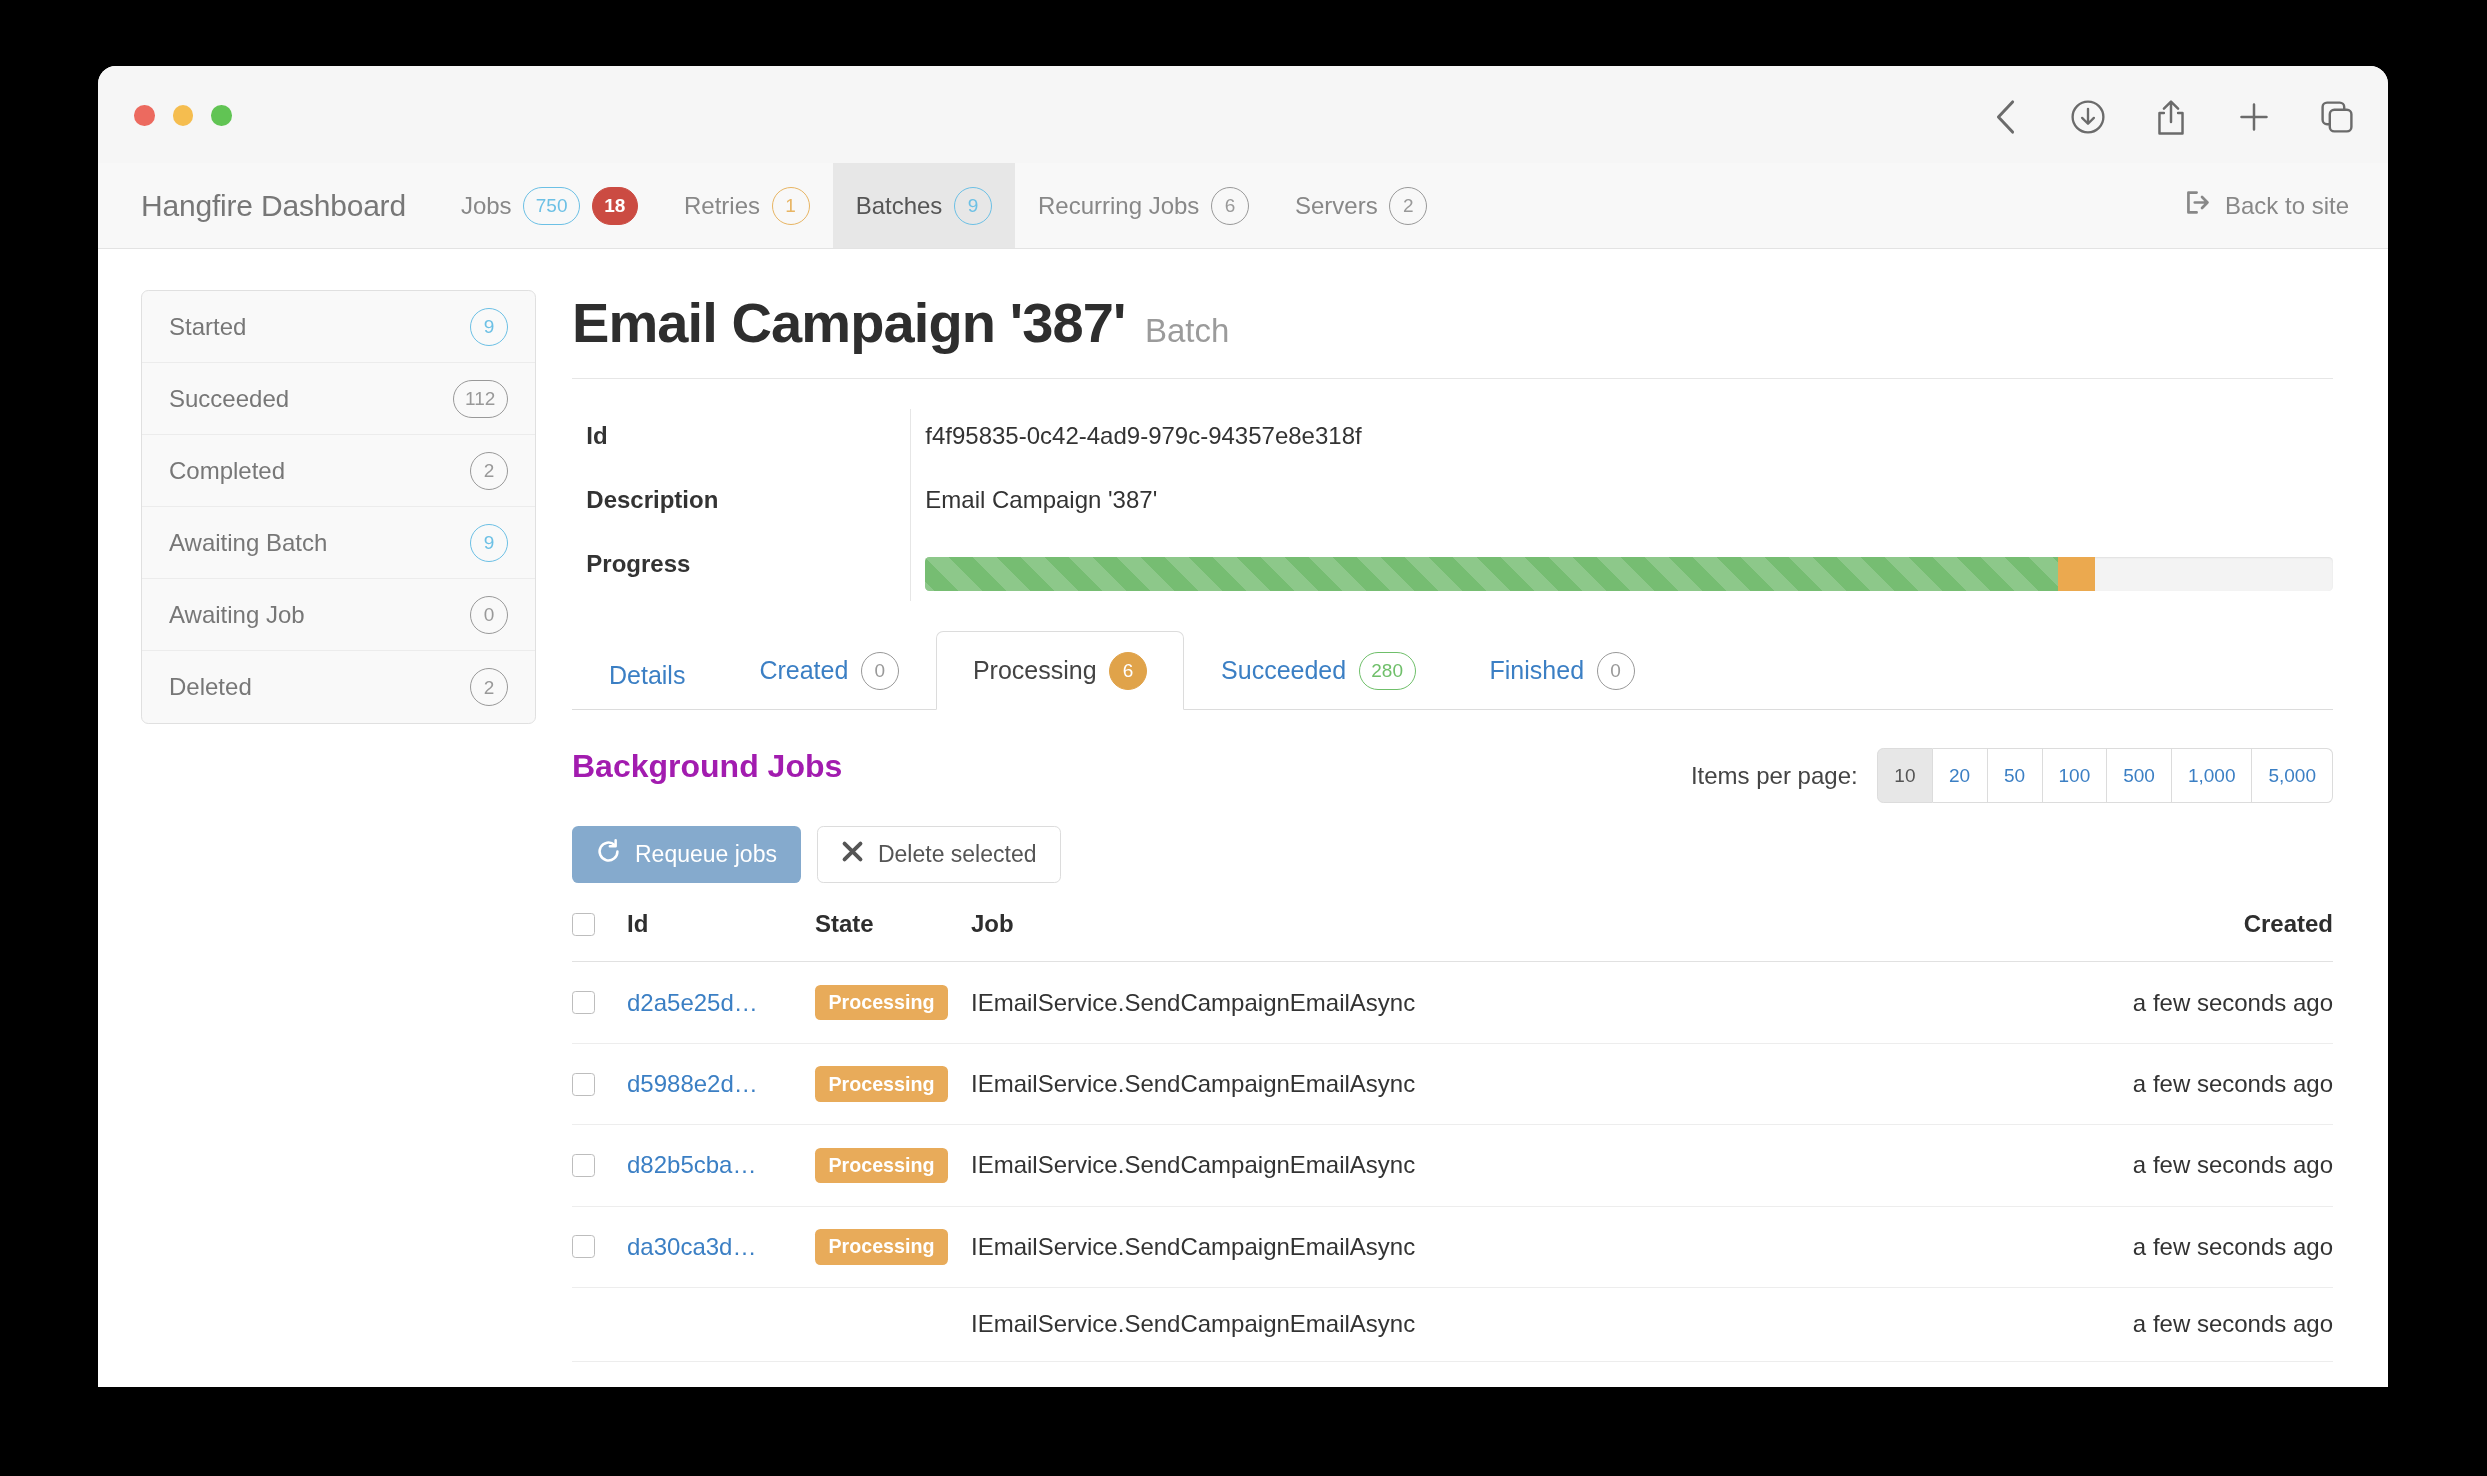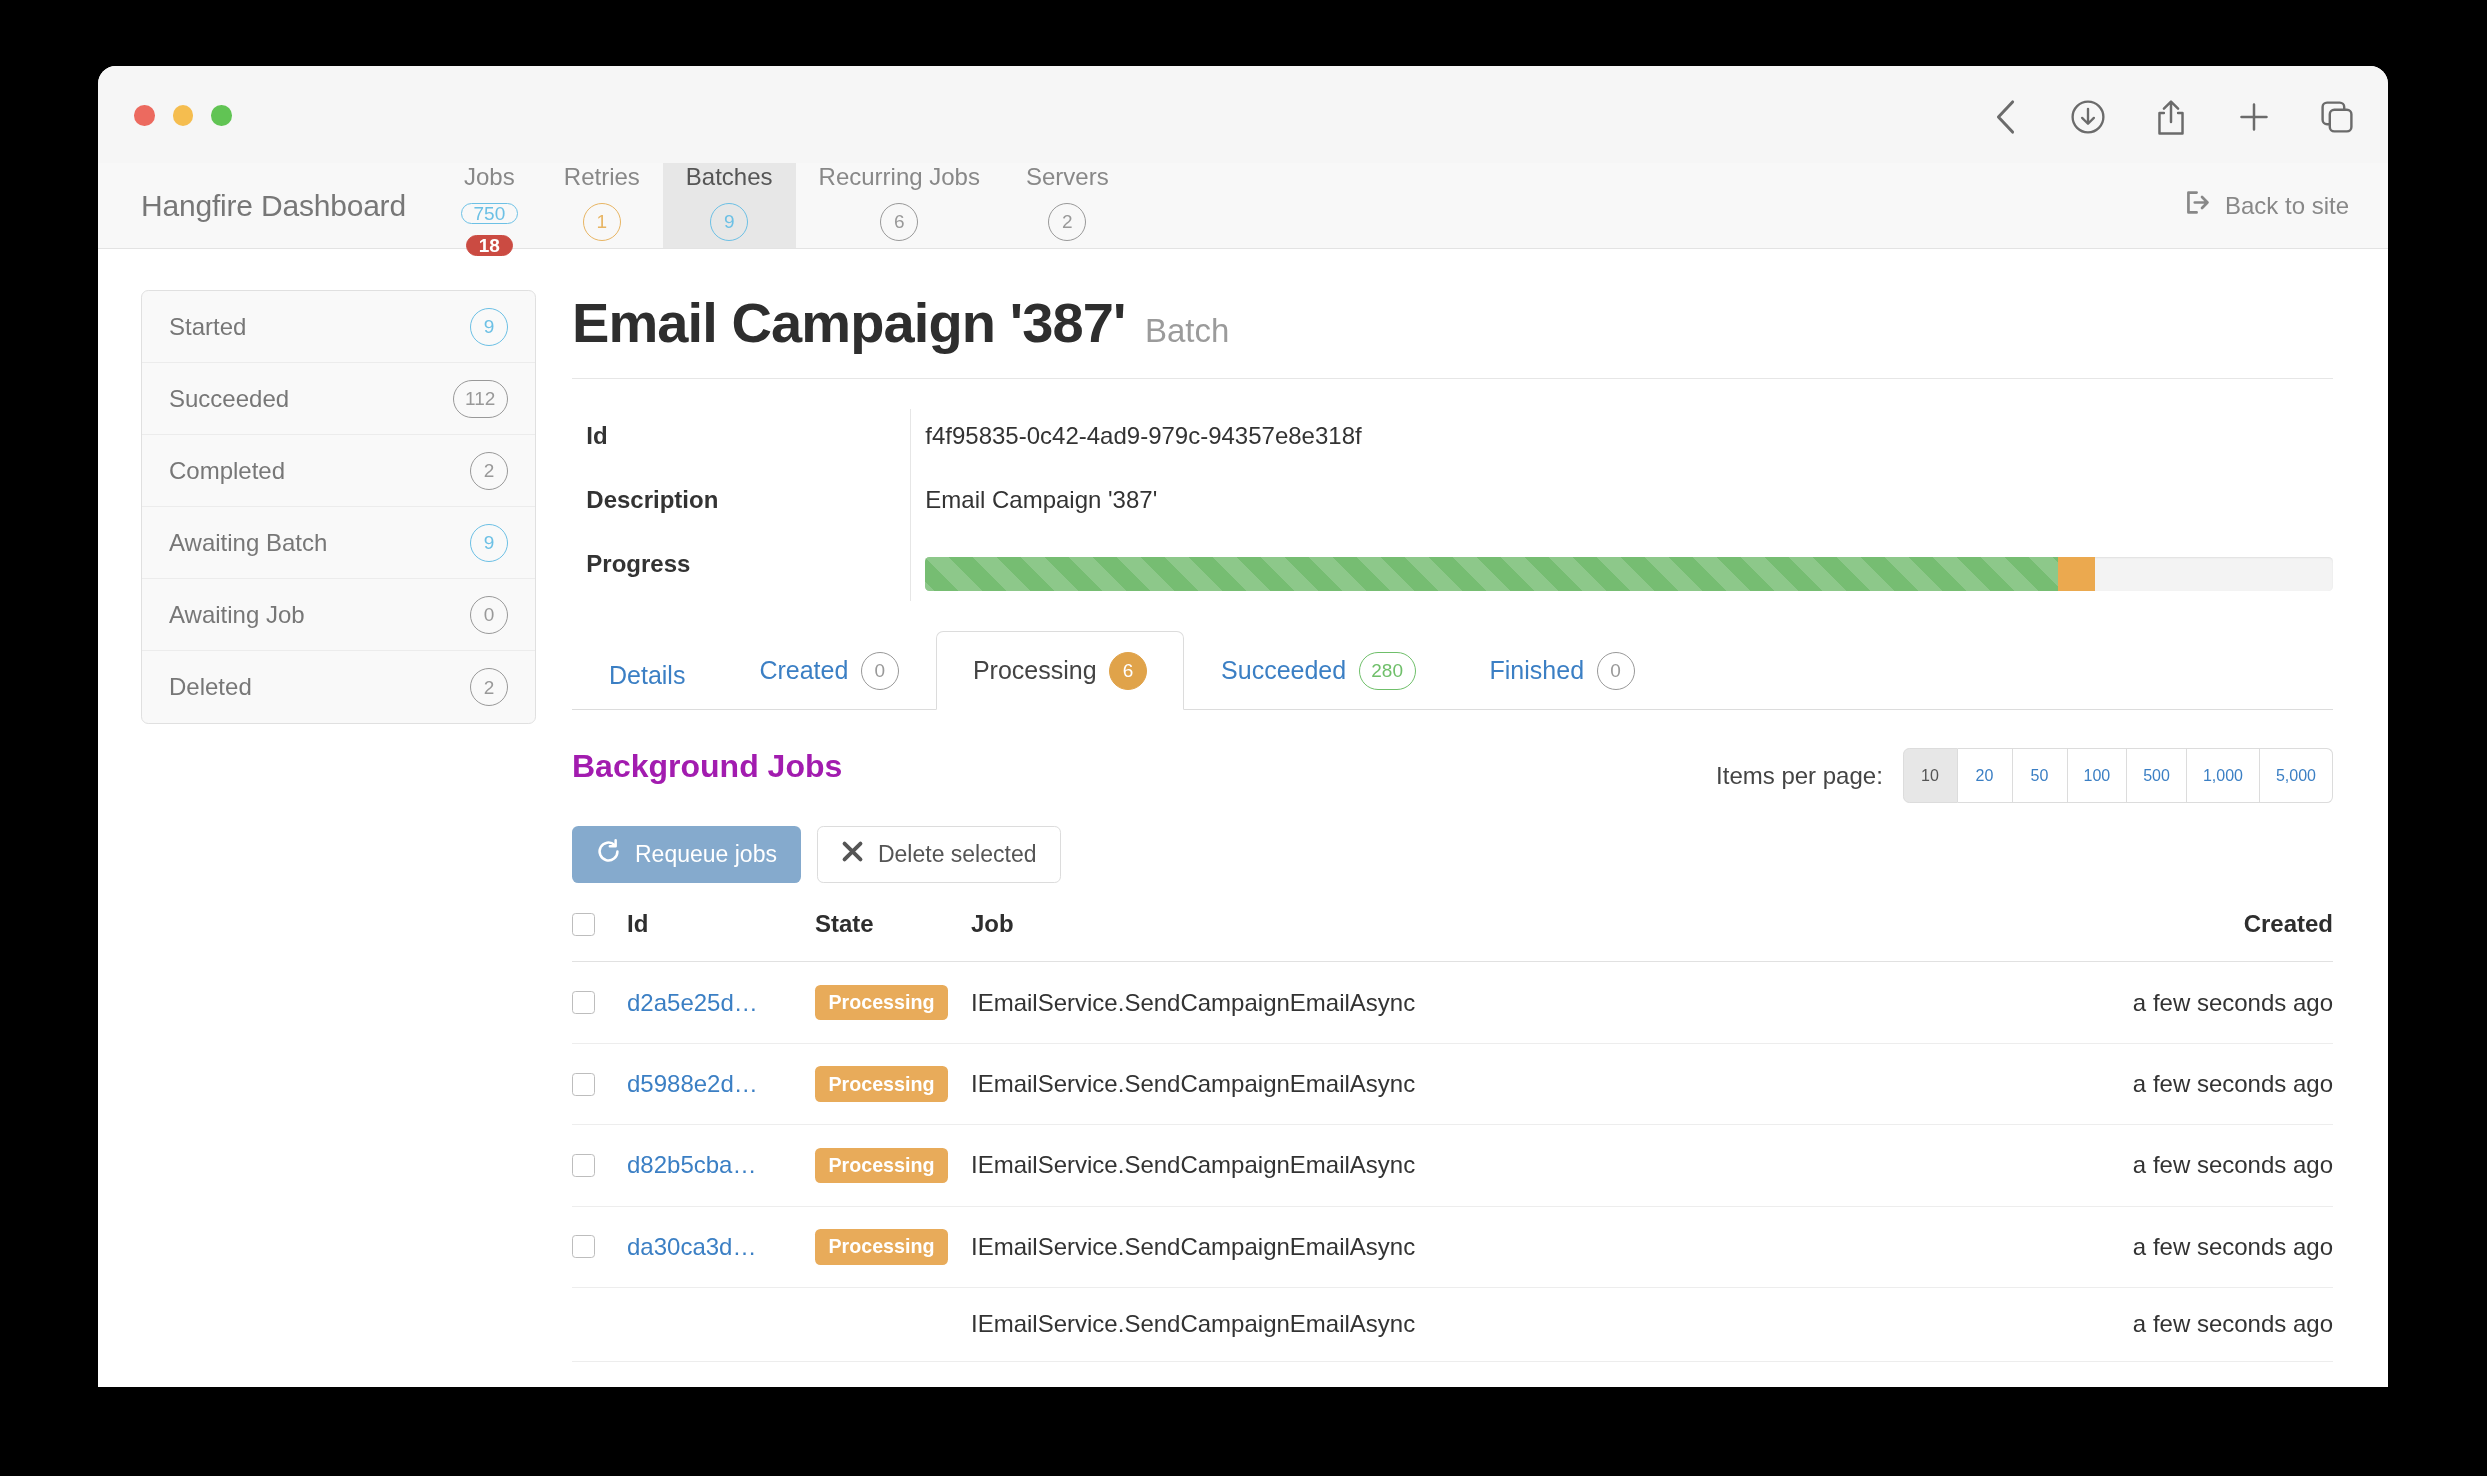--- a/index.html
+++ b/index.html
@@ -49,21 +49,20 @@
     display: flex; align-items: center;
     font-size: 30px; color: #777; letter-spacing: -0.2px;
     padding-right: 32px;
   }
   .nav-items { display: flex; align-items: stretch; }
   .nav-item {
     display: flex; align-items: center; gap: 11.6px;
     padding: 0 23px;
     font-size: 24px; color: #888;
     white-space: nowrap;
-    flex-direction: column;
   }
   .nav-item.active { background: #e7e7e7; color: #555; }
   .badge {
     display: inline-flex; align-items: center; justify-content: center;
     min-width: 38px; height: 38px; padding: 0 11.6px;
     border-radius: 19px;
     border: 1.8px solid #999; color: #999;
     font-size: 19px; line-height: 1;
   }
   .badge.blue { border-color: #6cc0e5; color: #6cc0e5; }
@@ -158,21 +157,21 @@
     margin-top: 38px;
   }
   h2 { font-size: 32px; color: #a21caf; font-weight: bold; }
   .ipp { display: flex; align-items: center; gap: 19.7px; }
   .ipp-label { font-size: 24px; color: #444; }
   .pager { display: flex; }
   .pg {
     min-width: 55px; height: 55px; padding: 0 16px;
     display: flex; align-items: center; justify-content: center;
     border: 0.9px solid #dcdcdc; border-left: none;
-    background: #fff; color: #3b7fc4; font-size: 16px;
+    background: #fff; color: #3b7fc4; font-size: 19px;
   }
   .pg:first-child { border-left: 0.9px solid #dcdcdc; border-radius: 6.3px 0 0 6.3px; }
   .pg:last-child { border-radius: 0 6.3px 6.3px 0; }
   .pg.active { background: #e7e7e7; color: #555; }
 
   .btns { display: flex; gap: 16px; margin-top: 23px; }
   .btn {
     display: inline-flex; align-items: center; gap: 14px;
     height: 57px; padding: 0 23px;
     border-radius: 6.3px; font-size: 23px;

